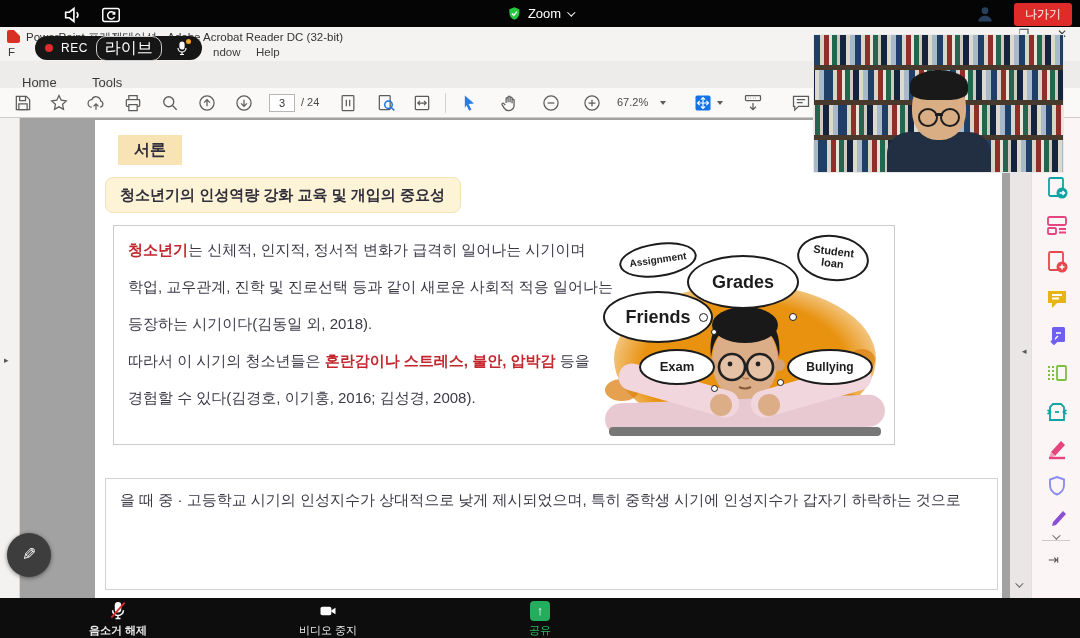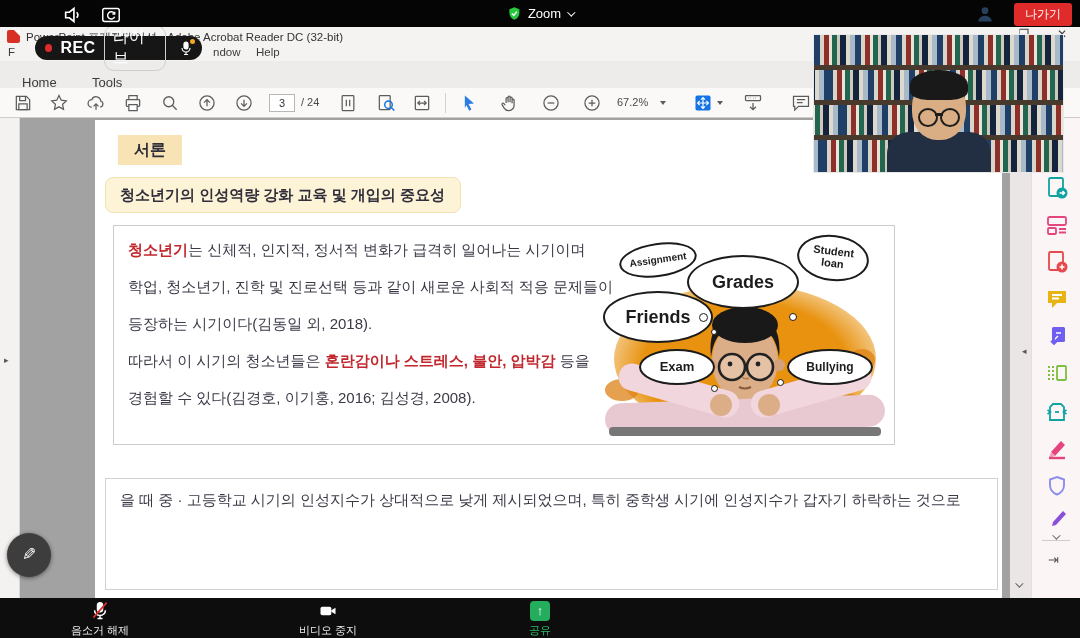--- a/index.html
+++ b/index.html
@@ -25,21 +25,21 @@
         border-left-color:transparent; border-bottom-color:transparent; }
   .titlebar .title-text { position:absolute; left:26px; top:3px; font-size:11.5px; color:#333; }
   .win-ctl { position:absolute; top:27px; width:16px; height:15px; color:#444; font-size:12px; line-height:15px;
              text-align:center; z-index:6; cursor:pointer; }
   .menubar { position:absolute; top:45px; left:0; width:100%; height:16px; background:#f4f3f2; z-index:5;
              font-size:11.5px; color:#3c3c3c; }
   .menubar span { position:absolute; top:1px; cursor:pointer; }
   .rec-pill { position:absolute; top:36px; left:35px; width:167px; height:24px; background:#161616;
               border-radius:12px; z-index:30; display:flex; align-items:center; padding:0 10px; gap:8px; }
   .rec-dot { width:8px; height:8px; border-radius:50%; background:#e02b2b; }
-  .rec-txt { color:#fff; font-size:16px; font-weight:bold; letter-spacing:.5px; }
+  .rec-txt { color:#fff; font-size:12px; font-weight:normal; letter-spacing:.5px; }
   .live-pill { border:1.4px solid #cfcfcf; color:#fff; border-radius:10px; font-size:16px; padding:1px 8px; }
   .rec-mic { position:relative; width:12px; height:15px; margin-left:6px; }
   .rec-mic .dot { position:absolute; top:-2px; right:-3px; width:5px; height:5px; border-radius:50%; background:#f5a623; }
 
   
   .tabbar { position:absolute; top:61px; left:0; width:100%; height:27px; background:#edecea; z-index:5; }
   .tab { position:absolute; top:8px; height:27px; line-height:27px; font-size:13px; color:#3b3b3b;
          padding:0 14px; cursor:pointer; }
   .tab.home { left:8px; } .tab.tools { left:78px; }
   .tab.doc { left:133px; width:150px; background:#fbfafa; font-size:12.5px; padding:0 10px;
@@ -318,21 +318,21 @@
       <div class="expand">▸</div>
     </div>
 
     <div class="page">
       <div class="h-box">서론</div>
       <div class="sub-box">청소년기의 인성역량 강화 교육 및 개입의 중요성</div>
 
       <div class="content-box">
         <div class="paras">
           <div class="pline"><span class="red">청소년기</span><span>는 신체적, 인지적, 정서적 변화가 급격히 일어나는 시기이며</span></div>
-          <div class="pline">학업, 청소년기, 진학 및 진로선택 등과 같이 새로운 사회적 적응 문제들이</div>
+          <div class="pline">학업, 교우관계, 진학 및 진로선택 등과 같이 새로운 사회적 적응 일어나는</div>
           <div class="pline">등장하는 시기이다(김동일 외, 2018).</div>
           <div class="pline"><span>따라서 이 시기의 청소년들은 </span><span class="red">혼란감이나 스트레스, 불안, 압박감</span><span> 등을</span></div>
           <div class="pline">경험할 수 있다(김경호, 이기홍, 2016; 김성경, 2008).</div>
         </div>
 
         <div class="illus">
           <div class="blob"></div>
           <div class="blob2" style="left:6px;top:150px;"></div>
           <div class="blob2" style="left:250px;top:120px;width:26px;"></div>
           <div class="blob2" style="left:240px;top:165px;width:22px;height:14px;"></div>
@@ -470,21 +470,21 @@
     <div class="p-head"></div>
     <div class="p-hair"></div>
     <div class="p-glasses">
         <span class="bridge"></span>
       </div>
   </div>
 
   <div class="pencil-fab"><span>✎</span></div>
 
   <div class="zoom-bottombar">
-    <div class="zb-btn" style="left:60px;width:80px;">
+    <div class="zb-btn" style="left:78px;width:80px;font-weight:bold;">
       <span class="icn">
         <svg width="24" height="20" viewBox="0 0 24 24" fill="none" stroke="#fff" stroke-width="1.8">
             <rect x="9" y="2" width="6" height="11" rx="3" fill="#fff"></rect>
             <path d="M5.5 11a6.5 6.5 0 0013 0M12 17.5V21M9 21h6"></path>
             <path d="M4 20L20 2" stroke="#e02b2b" stroke-width="2"></path>
           </svg>
       </span>
       <span>음소거 해제</span>
     </div>
     <div class="zb-btn" style="left:288px;width:80px;">

